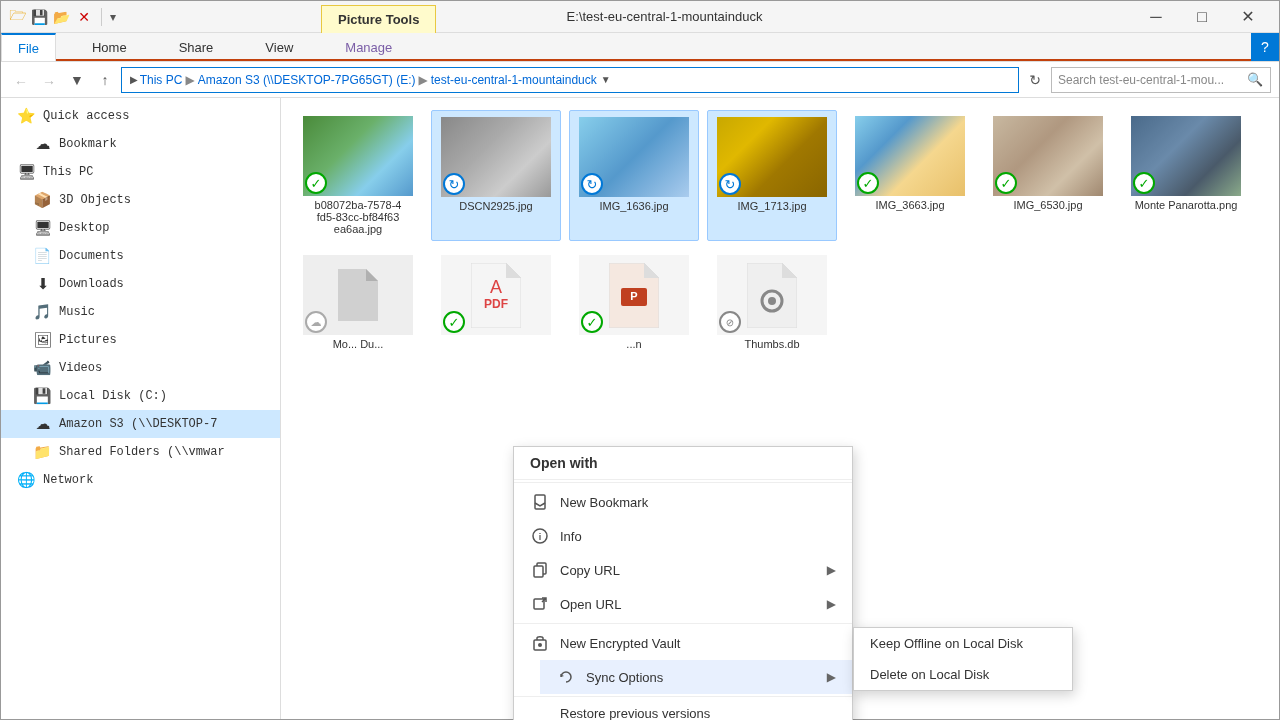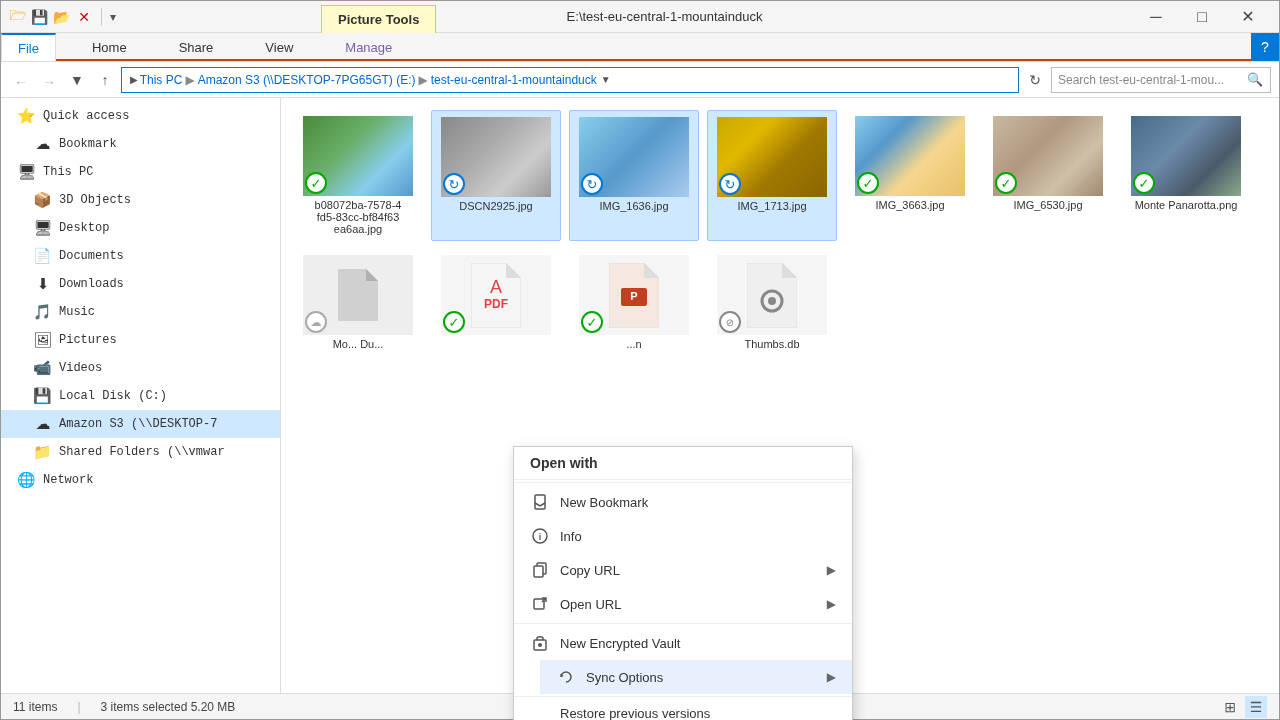--- a/index.html
+++ b/index.html
@@ -330,29 +330,20 @@
               <div class="sync-badge blocked" style="position:absolute;bottom:2px;left:2px;font-size:10px;">⊘</div>
             </div>
           </div>
           <div class="file-name">Thumbs.db</div>
         </div>
 
       </div>
     </div>
   </div>
 
-  <div class="statusbar">
-    <span>11 items</span>
-    <span style="margin: 0 20px;color:#bbb;">|</span>
-    <span>3 items selected  5.20 MB</span>
-    <div class="statusbar-right">
-      <div class="view-btn">⊞</div>
-      <div class="view-btn active">☰</div>
-    </div>
-  </div>
 
   <div class="context-menu">
     <div class="ctx-header">Open with</div>
     <div class="ctx-divider"></div>
     <div class="ctx-item">
       <div class="ctx-icon">
         <svg width="16" height="16" viewBox="0 0 16 16">
             <rect x="3" y="1" width="10" height="14" rx="1" fill="none" stroke="#555" stroke-width="1.5"></rect>
             <path d="M3 9 L8 12 L13 9" fill="none" stroke="#555" stroke-width="1.5"></path>
           </svg>
@@ -408,14 +399,22 @@
       </div>
       <span>Sync Options</span>
       <span class="ctx-arrow">▶</span>
     </div>
     <div class="ctx-divider"></div>
     <div class="ctx-item no-icon">
       <span>Restore previous versions</span>
     </div>
   </div>
 
+  <div class="submenu">
+    <div class="submenu-item">
+      <span>Keep Offline on Local Disk</span>
+    </div>
+    <div class="submenu-item">
+      <span>Delete on Local Disk</span>
+    </div>
+  </div>
 
 </div>
 
 </body></html>

